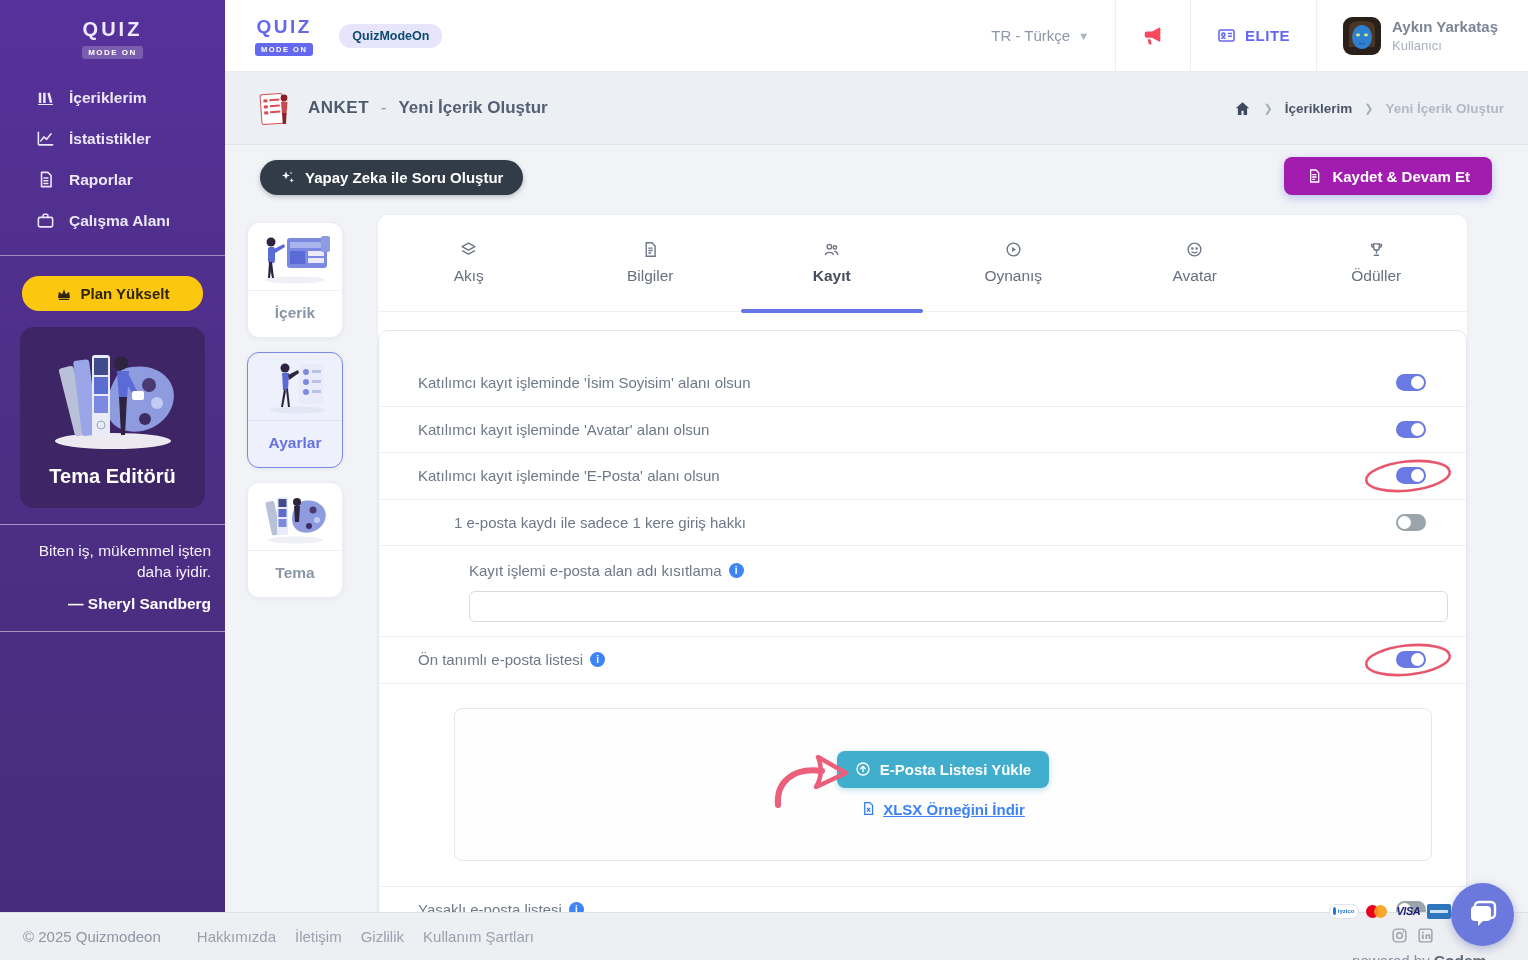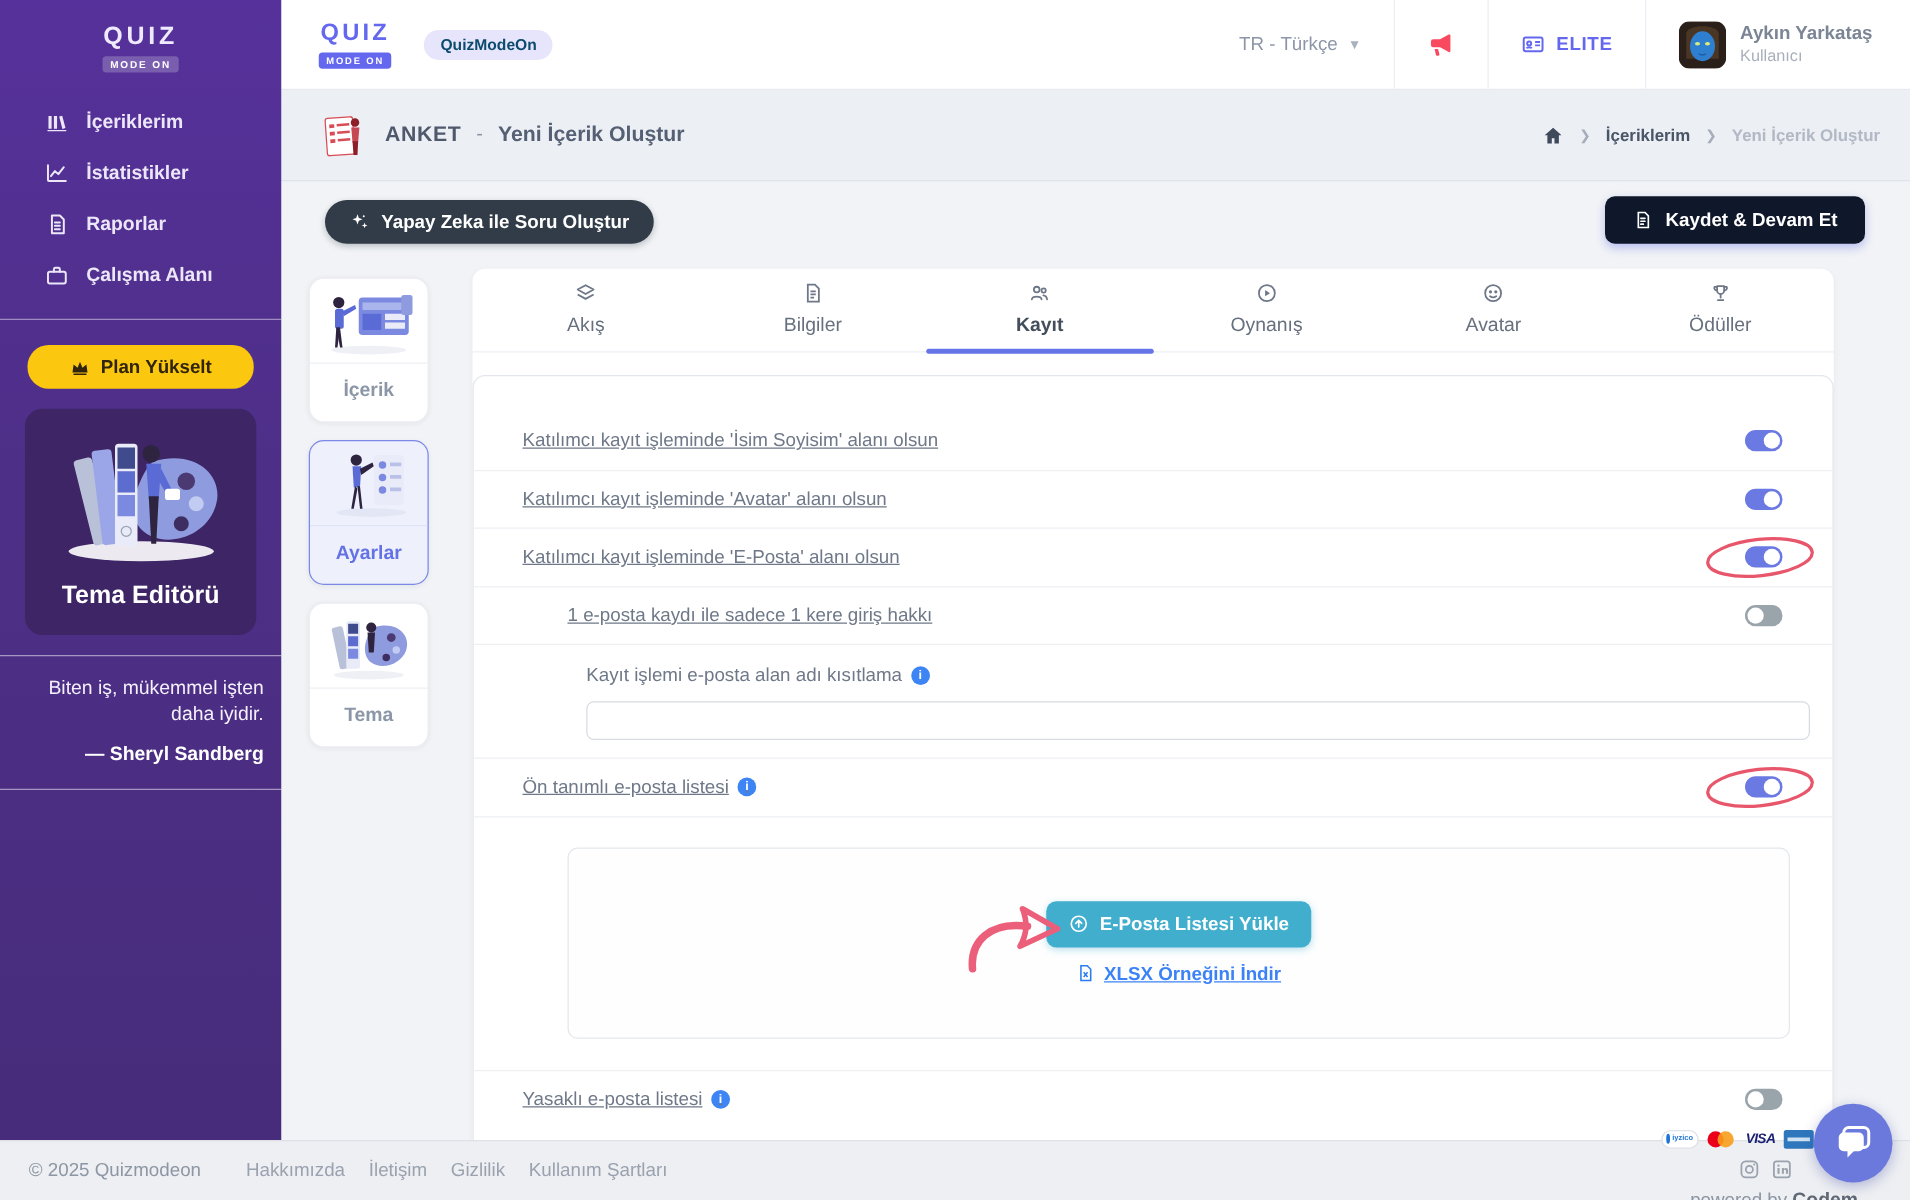--- a/index.html
+++ b/index.html
@@ -63,53 +63,53 @@
   .crumb-chev { color:#a5adba; font-size:11px; }
   .crumb-a { color:#4a5568; font-weight:bold; cursor:pointer; }
   .crumb-cur { color:#b2b9c5; font-weight:bold; }
 
   
   .main { position:absolute; left:225px; top:145px; right:0; bottom:48px; overflow:hidden; }
   .ai-btn { position:absolute; left:35px; top:15px; height:35px; background:#313c48; color:#fff;
     border:none; border-radius:18px; font-weight:bold; font-size:15px; padding:0 20px;
     display:flex; align-items:center; gap:9px; cursor:pointer; font-family:inherit; box-shadow:0 2px 5px rgba(20,30,40,.25); }
   .ai-btn svg { width:16px; height:16px; }
-  .save-btn { position:absolute; right:36px; top:12px; height:38px; background:#0f172a; color:#fff;
+  .save-btn { position:absolute; right:36px; top:12px; height:38px; background:#a21caf; color:#fff;
     border:none; border-radius:8px; font-weight:bold; font-size:15px; padding:0 22px;
     display:flex; align-items:center; gap:10px; cursor:pointer; font-family:inherit; box-shadow:0 3px 8px rgba(100,115,230,.4); }
   .save-btn svg { width:16px; height:16px; }
 
   
   .mini-col { position:absolute; left:22px; top:77px; width:96px; }
   .mini-card { background:#fff; border:1px solid #ececf2; border-radius:12px; margin-bottom:14px;
     box-shadow:0 1px 4px rgba(40,50,70,.06); cursor:pointer; overflow:hidden; }
   .mini-ill { height:68px; display:flex; align-items:center; justify-content:center; border-bottom:1px solid #eef0f4; }
   .mini-label { text-align:center; padding:13px 0 15px; color:#8b96a6; font-weight:bold; font-size:15.5px; }
   .mini-card.selected { border:1.5px solid #7b88e8; background:#eef0fc; }
   .mini-card.selected .mini-ill { border-bottom-color:#dfe3f6; }
   .mini-card.selected .mini-label { color:#6472e4; }
 
   
   .content-card { position:absolute; left:153px; top:70px; width:1089px; bottom:0; background:#fff;
     border-radius:10px 10px 0 0; box-shadow:0 1px 4px rgba(40,50,70,.05); }
-  .tabs { display:flex; height:67px; border-bottom:1px solid #edeff3; }
+  .tabs { display:flex; height:97px; border-bottom:1px solid #edeff3; }
   .tab { flex:1; display:flex; flex-direction:column; align-items:center; justify-content:center; gap:9px;
     color:#67707f; font-size:15.5px; cursor:pointer; position:relative; }
   .tab svg { width:17px; height:17px; color:#6e7787; }
   .tab.active { color:#454e5c; font-weight:600; }
   .tab.active::after { content:""; position:absolute; left:0; right:0; bottom:-2px; height:4px;
     background:#6574e6; border-radius:2px; }
 
   .panel { margin-top:18px; border:1px solid #e3e6ec; border-radius:10px; background:#fff;
     padding:29px 0 0 0; height:700px; }
   .srow { position:relative; display:flex; align-items:center; height:46.5px; padding:0 40px 0 39px;
     border-bottom:1px solid #eef0f3; font-size:15px; color:#6e7888; }
   .srow.indent { padding-left:75px; }
   .srow.no-b { border-bottom:none; }
-  .srow .lbl { display:flex; align-items:center; gap:7px;text-decoration:underline; }
+  .srow .lbl { display:flex; align-items:center; gap:7px; }
   .spacer { flex:1; }
   .info-i { width:15px; height:15px; border-radius:50%; background:#3d85f4; color:#fff; font-size:10px;
     font-weight:bold; display:inline-flex; align-items:center; justify-content:center; font-style:normal; cursor:pointer; }
   
   .toggle { width:30px; height:17px; border-radius:9px; position:relative; cursor:pointer; flex:0 0 auto; }
   .toggle.on { background:#6b79e2; }
   .toggle.off { background:#9aa4ab; }
   .toggle .knob { position:absolute; top:2px; width:13px; height:13px; border-radius:50%; background:#fff; }
   .toggle.on .knob { right:2px; }
   .toggle.off .knob { left:2px; }

